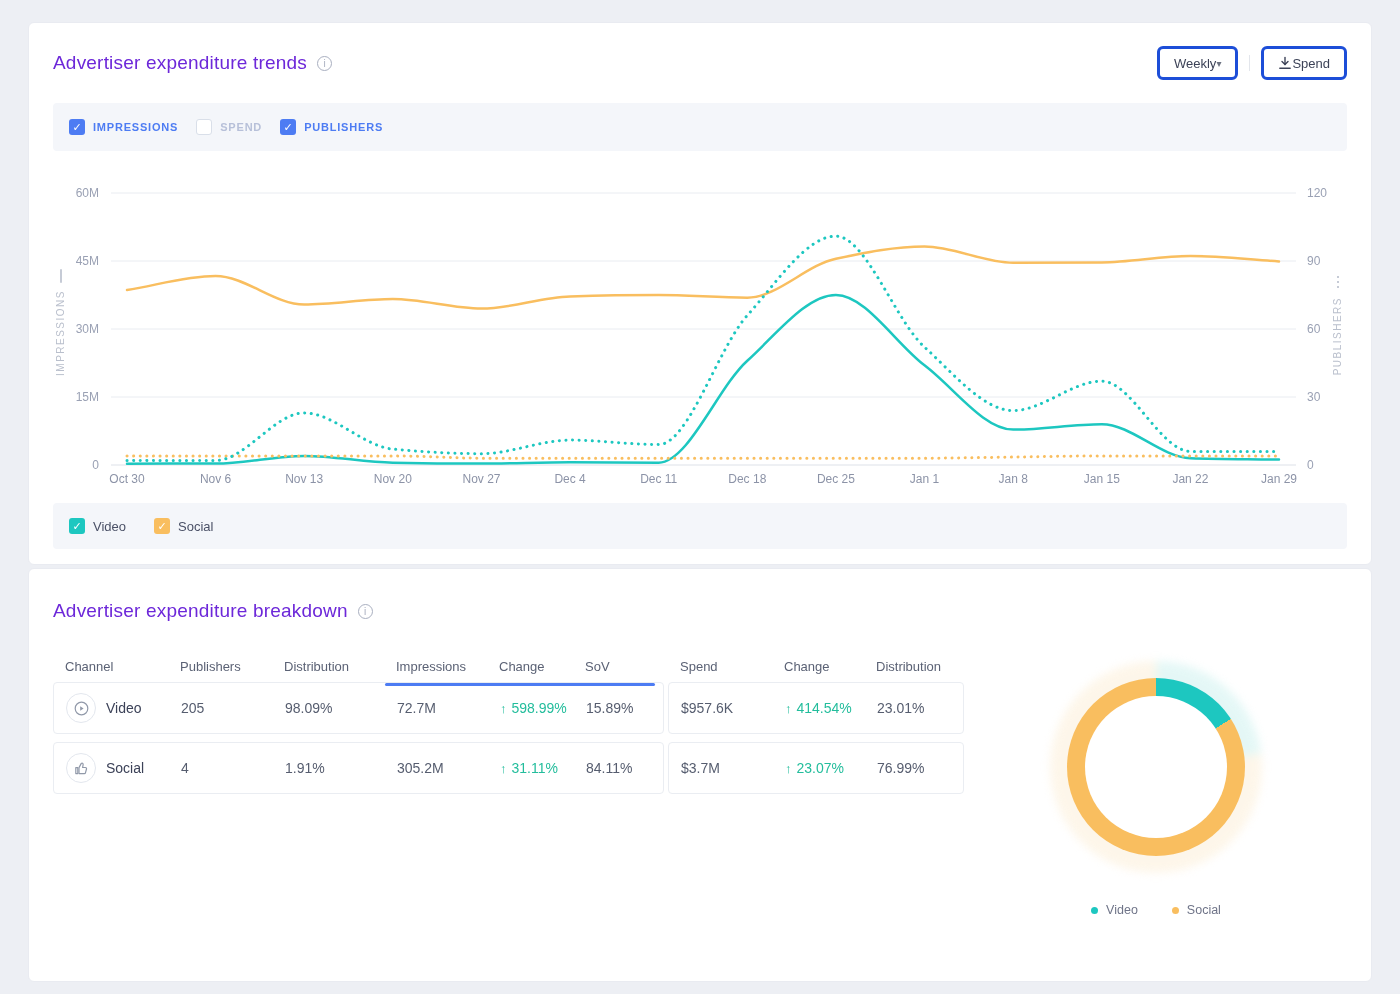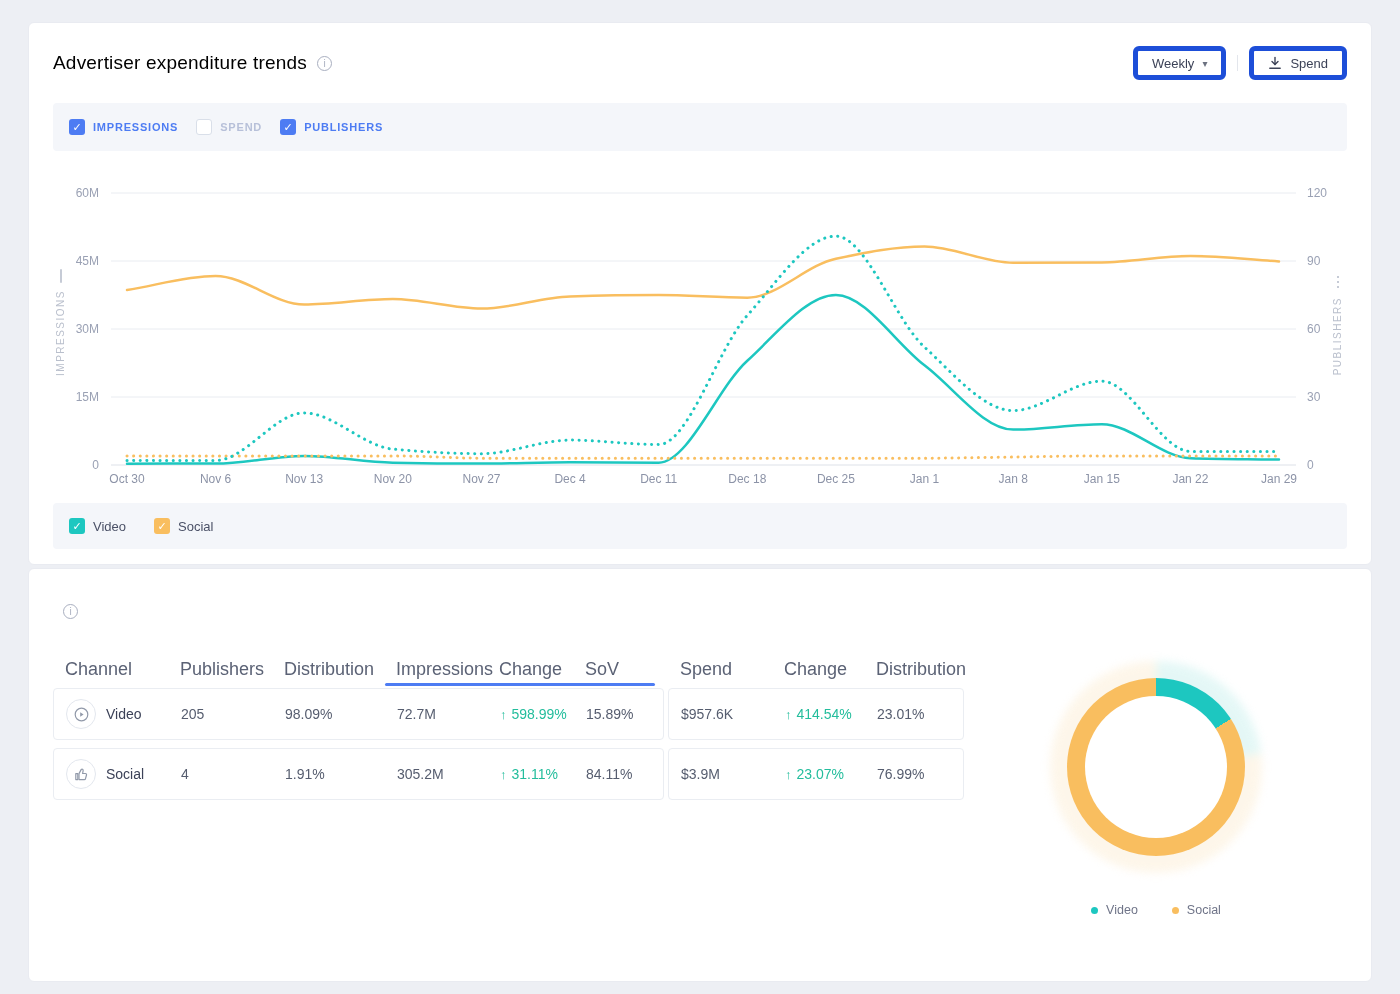--- a/index.html
+++ b/index.html
@@ -14,32 +14,32 @@
   .card {
     background:#fff;
     border:1px solid #e9ebf1;
     border-radius:6px;
   }
   .card-trends { padding:22px 24px 18px; height:543px; }
   .card-breakdown { padding:24px 24px; height:414px; }
 
   
   .card-head { display:flex; align-items:center; height:36px; }
-  .card-title { margin:0; font-size:19px; font-weight:500; color:#000000; letter-spacing:.2px; }
+  .card-title { margin:0; font-size:19px; font-weight:500; color:#6d28d9; letter-spacing:.2px; }
   .info-circle {
     margin-left:10px; width:15px; height:15px; border-radius:50%;
     border:1px solid #a9afc0; color:#a9afc0; font-size:10px; line-height:13px;
     display:inline-grid; place-items:center; font-style:normal; cursor:pointer;
   }
   .head-controls { margin-left:auto; display:flex; align-items:center; }
   .btn {
     height:34px; padding:0 14px; background:#fff;
-    border:5px solid #1d4ed8; border-radius:6px;
+    border:3px solid #1d4ed8; border-radius:6px;
     font-family:inherit; font-size:13px; color:#3c4257;
-    display:flex; align-items:center; gap:8px; cursor:pointer;
+    display:flex; align-items:center; cursor:pointer;
   }
   .caret { font-size:10px; color:#6b7180; }
   .vdivider { width:1px; height:16px; background:#e3e6ec; margin:0 11px; }
   .dl-icon { display:block; }
 
   
   .filter-bar {
     margin-top:22px; height:48px; background:#f4f6fa; border-radius:4px;
     display:flex; align-items:center; padding:0 16px; gap:18px;
   }
@@ -72,21 +72,21 @@
     font-size:10px; letter-spacing:1.5px; color:#b9bfcc;
   }
   .ind-solid  { width:2px; height:14px; background:#c6cbd6; border-radius:1px; }
   .ind-dotted { width:2px; height:14px; background:repeating-linear-gradient(to bottom,#c6cbd6 0 2px,transparent 2px 5px); }
 
   
   .bd-body { display:flex; margin-top:24px; }
   .table-area { width:912px; position:relative; }
   .grid-a { display:grid; grid-template-columns:115px 104px 112px 103px 86px 79px; width:611px; padding-left:12px; }
   .grid-b { display:grid; grid-template-columns:104px 92px 88px; width:296px; padding-left:12px; }
-  .thead { display:flex; gap:4px; font-size:18px; color:#5b6275; padding-top:6px; }
+  .thead { display:flex; gap:4px; font-size:13px; color:#5b6275; padding-top:6px; }
   .thead span { cursor:pointer; }
   .tab-underline {
     position:absolute; left:332px; top:30px; width:270px; height:3px;
     background:#4d7cf3; border-radius:3px;
   }
   .trow { display:flex; gap:4px; margin-top:8px; height:52px; }
   .trow:first-of-type { margin-top:16px; }
   .trow .grid-a, .trow .grid-b {
     background:#fff; border:1px solid #eaedf2; border-radius:4px; align-items:center;
   }
@@ -203,20 +203,21 @@
       </div>
       <div class="toggle">
         <span class="check ch-check" style="background: rgb(249, 190, 95);">✓</span>
         <span class="lbl">Social</span>
       </div>
     </div>
   </section>
 
   <section class="card card-breakdown">
     <div class="card-head">
+      <h2 class="card-title">Advertiser expenditure breakdown</h2>
       <i class="info-circle">i</i>
     </div>
 
     <div class="bd-body">
       <div class="table-area">
         <div class="thead">
           <div class="grid-a">
             <span>Channel</span>
             <span>Publishers</span>
             <span>Distribution</span>
@@ -276,21 +277,21 @@
             <span class="cell">4</span>
             <span class="cell">1.91%</span>
             <span class="cell">305.2M</span>
             <span class="cell change">
               <span class="arrow">↑</span>
               <span>31.11%</span>
             </span>
             <span class="cell">84.11%</span>
           </div>
           <div class="grid-b">
-            <span class="cell">$3.9M</span>
+            <span class="cell">$3.7M</span>
             <span class="cell change">
               <span class="arrow">↑</span>
               <span>23.07%</span>
             </span>
             <span class="cell">76.99%</span>
           </div>
         </div>
       </div>
 
       <div class="donut-area">

